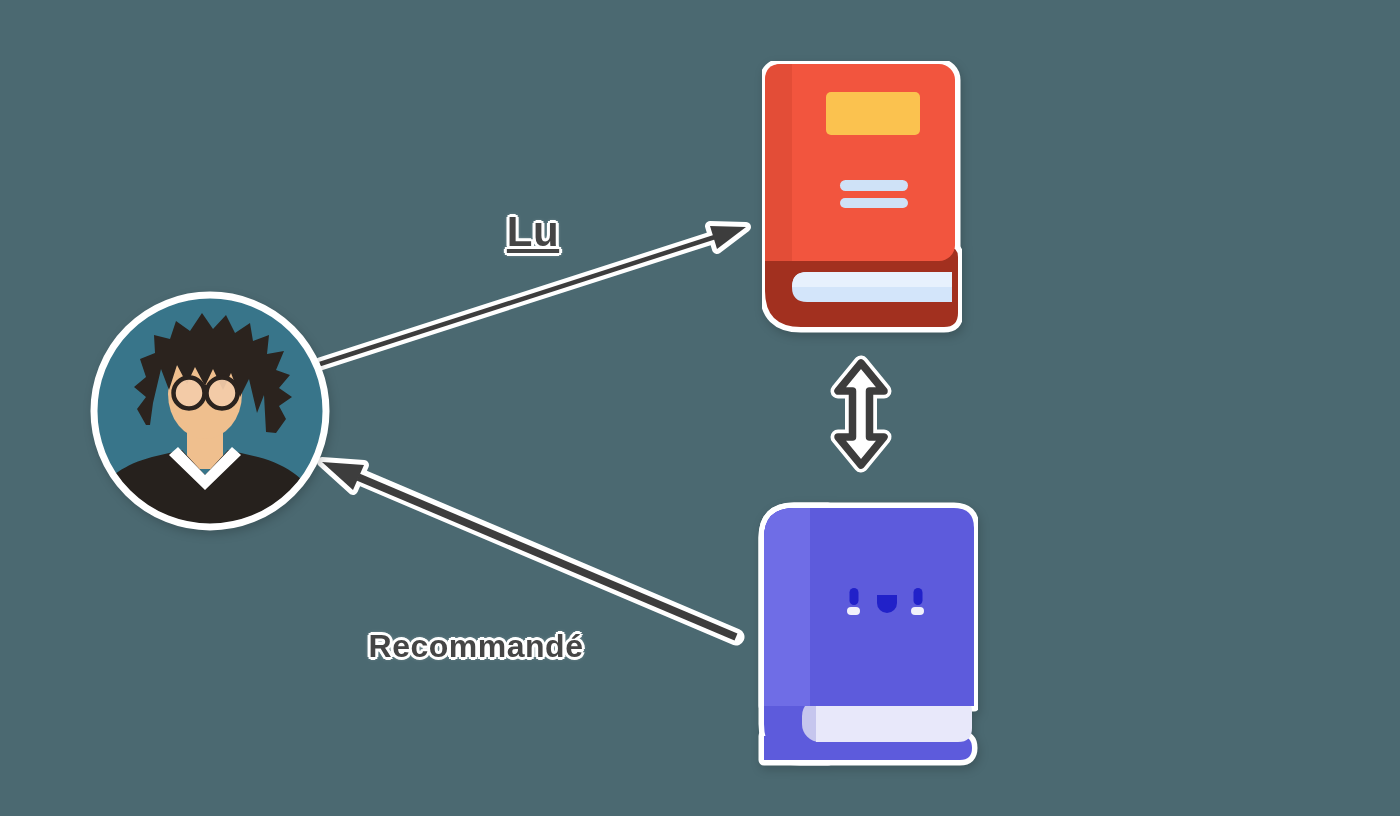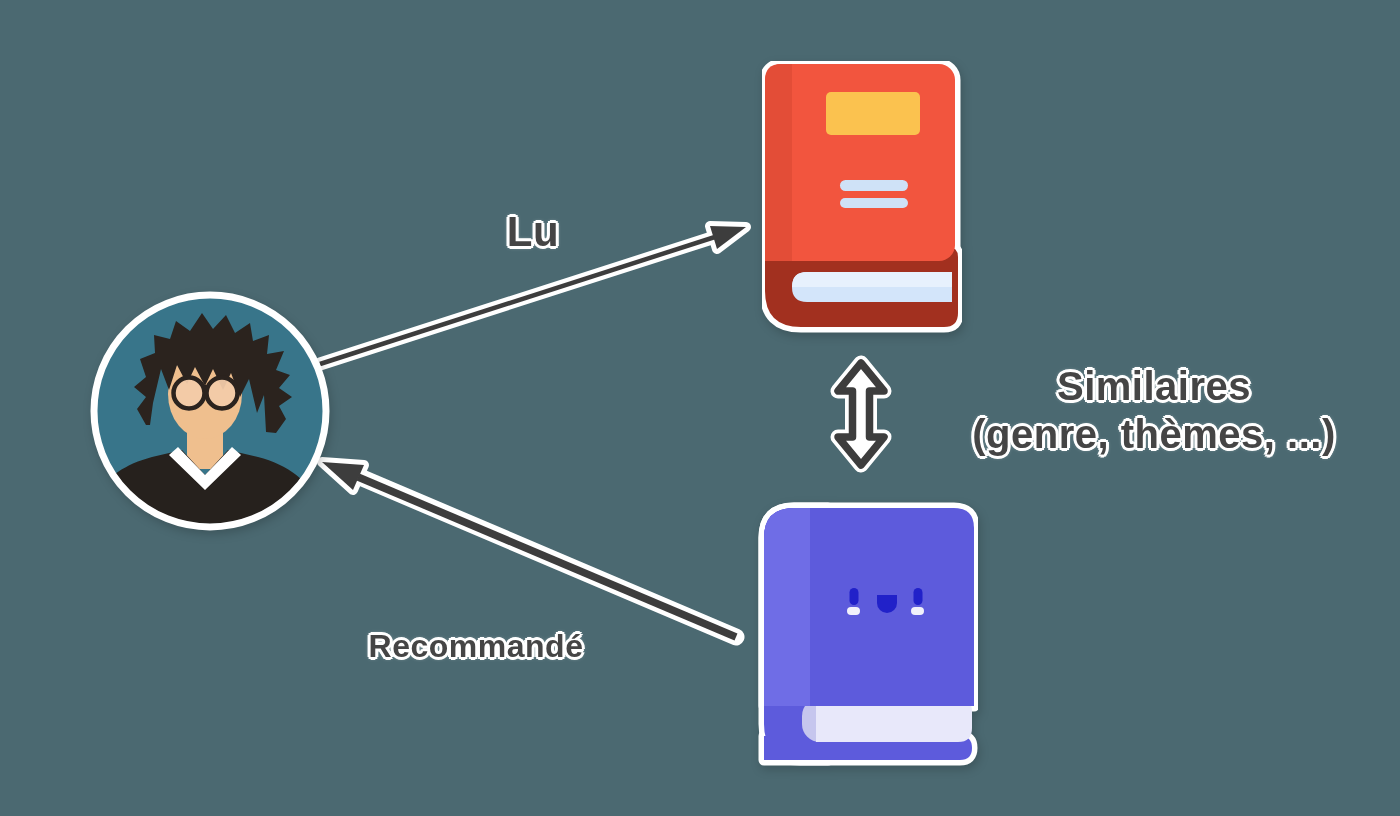--- a/index.html
+++ b/index.html
@@ -16,21 +16,21 @@
     position:absolute;
     color:#454545;
     font-weight:700;
     text-align:center;
     letter-spacing:0.5px;
     text-shadow:
       -3px 0 0 #fff, 3px 0 0 #fff, 0 -3px 0 #fff, 0 3px 0 #fff,
       -2px -2px 0 #fff, 2px -2px 0 #fff, -2px 2px 0 #fff, 2px 2px 0 #fff,
       0 0 5px #fff;
   }
-  .label-lu{left:433px;top:208px;width:200px;font-size:42px;}
+  .label-lu{left:433px;top:208px;width:200px;font-size:42px;text-decoration:underline;}
   .label-sim{left:954px;top:362px;width:400px;font-size:40px;line-height:48px;}
   .label-rec{left:276px;top:628px;width:400px;font-size:32px;}
 </style>
 </head>
 <body>
 
 <div class="canvas">
 
   <svg class="arrows" viewBox="0 0 1400 816">
 
@@ -132,19 +132,15 @@
         <rect x="93.5" y="90" width="9" height="17" rx="4.5" fill="#2121c9"></rect>
         <rect x="91" y="109" width="13" height="8" rx="4" fill="#f1f1fb"></rect>
         <rect x="157.5" y="90" width="9" height="17" rx="4.5" fill="#2121c9"></rect>
         <rect x="155" y="109" width="13" height="8" rx="4" fill="#f1f1fb"></rect>
         <path d="M 121 97 h 20 v 8 a 10 10 0 0 1 -20 0 z" fill="#2121c9"></path>
       </g>
     </svg>
   </div>
 
   <div class="label label-lu">Lu</div>
-  <div class="label label-sim">
-    <div>Similaires</div>
-    <div>(genre, thèmes, ...)</div>
-  </div>
   <div class="label label-rec">Recommandé</div>
 
 </div>
 
 </body></html>

